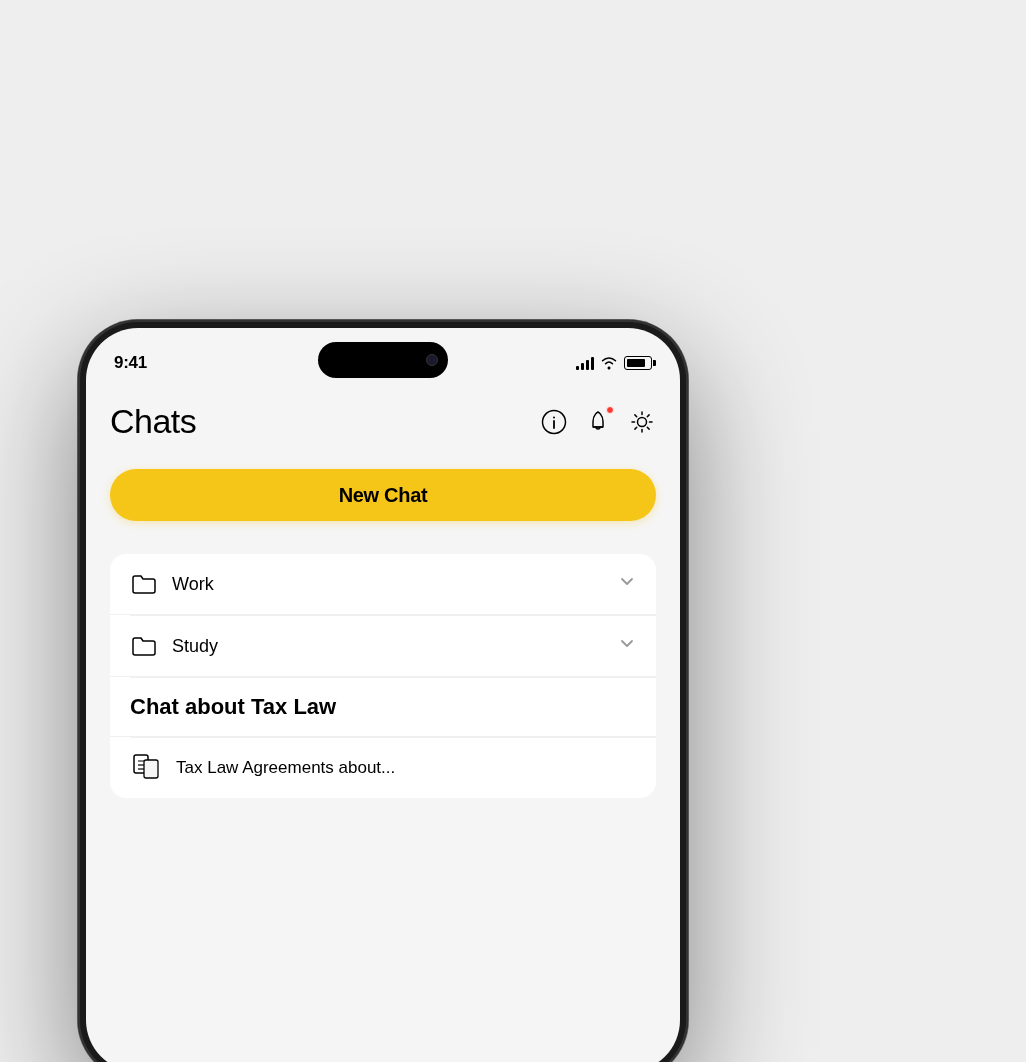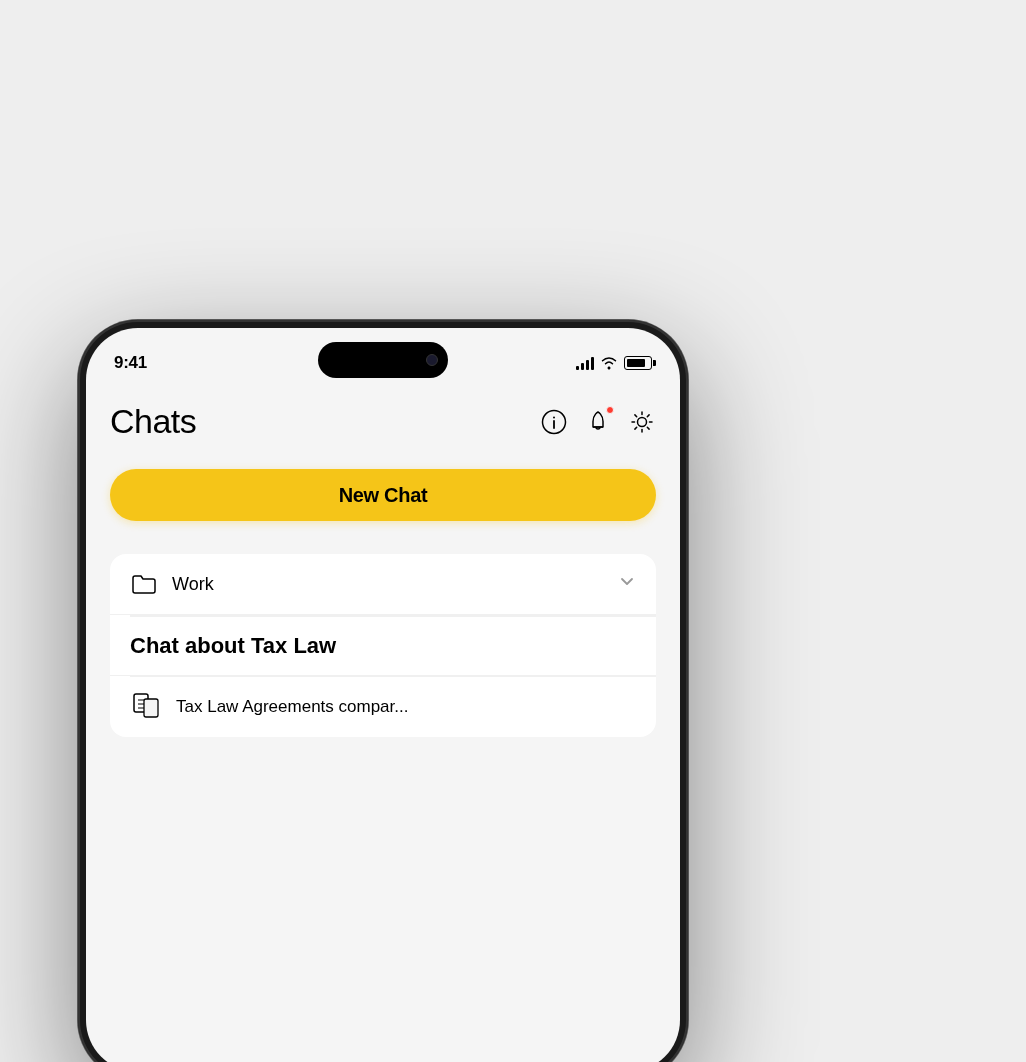--- a/index.html
+++ b/index.html
@@ -446,40 +446,55 @@
             </div>
             <span class="chevron-icon">
               <svg width="18" height="18" viewBox="0 0 18 18" fill="none">
                 <path d="M4 6L9 11L14 6" stroke="#999" stroke-width="1.8" stroke-linecap="round" stroke-linejoin="round"></path>
               </svg>
             </span>
           </div>
 
           <div style="height:1px; background:#f0f0f0; margin-left:20px;"></div>
 
+          <div class="folder-item">
+            <div class="folder-left">
+              <div class="folder-icon">
+                <svg width="26" height="22" viewBox="0 0 26 22" fill="none">
+                  <path d="M2 5C2 3.9 2.9 3 4 3H10L12 6H22C23.1 6 24 6.9 24 8V18C24 19.1 23.1 20 22 20H4C2.9 20 2 19.1 2 18V5Z" stroke="#000" stroke-width="1.5" stroke-linejoin="round" fill="none"></path>
+                </svg>
+              </div>
+              <span class="folder-name">Study</span>
+            </div>
+            <span class="chevron-icon">
+              <svg width="18" height="18" viewBox="0 0 18 18" fill="none">
+                <path d="M4 6L9 11L14 6" stroke="#999" stroke-width="1.8" stroke-linecap="round" stroke-linejoin="round"></path>
+              </svg>
+            </span>
+          </div>
 
           <div style="height:1px; background:#f0f0f0; margin-left:20px;"></div>
 
           <div class="chat-item">
             <span class="chat-item-title">Chat about Tax Law</span>
           </div>
 
           <div style="height:1px; background:#f0f0f0; margin-left:20px;"></div>
 
           <div class="chat-item-with-icon">
             <div class="doc-icon">
               <svg width="32" height="32" viewBox="0 0 32 32" fill="none">
                 <rect x="4" y="3" width="14" height="18" rx="2" stroke="#000" stroke-width="1.5" fill="none"></rect>
                 <rect x="14" y="8" width="14" height="18" rx="2" stroke="#000" stroke-width="1.3" fill="#f5f5f5"></rect>
                 <line x1="8" y1="9" x2="14" y2="9" stroke="#000" stroke-width="1.2"></line>
                 <line x1="8" y1="13" x2="14" y2="13" stroke="#000" stroke-width="1.2"></line>
                 <line x1="8" y1="17" x2="14" y2="17" stroke="#000" stroke-width="1.2"></line>
               </svg>
             </div>
-            <span class="chat-item-text">Tax Law Agreements compar...</span>
+            <span class="chat-item-text">Tax Law Agreements about...</span>
           </div>
 
         </div>
 
       </div>
     </div>
   </div>
 </div>
 
 </body></html>

